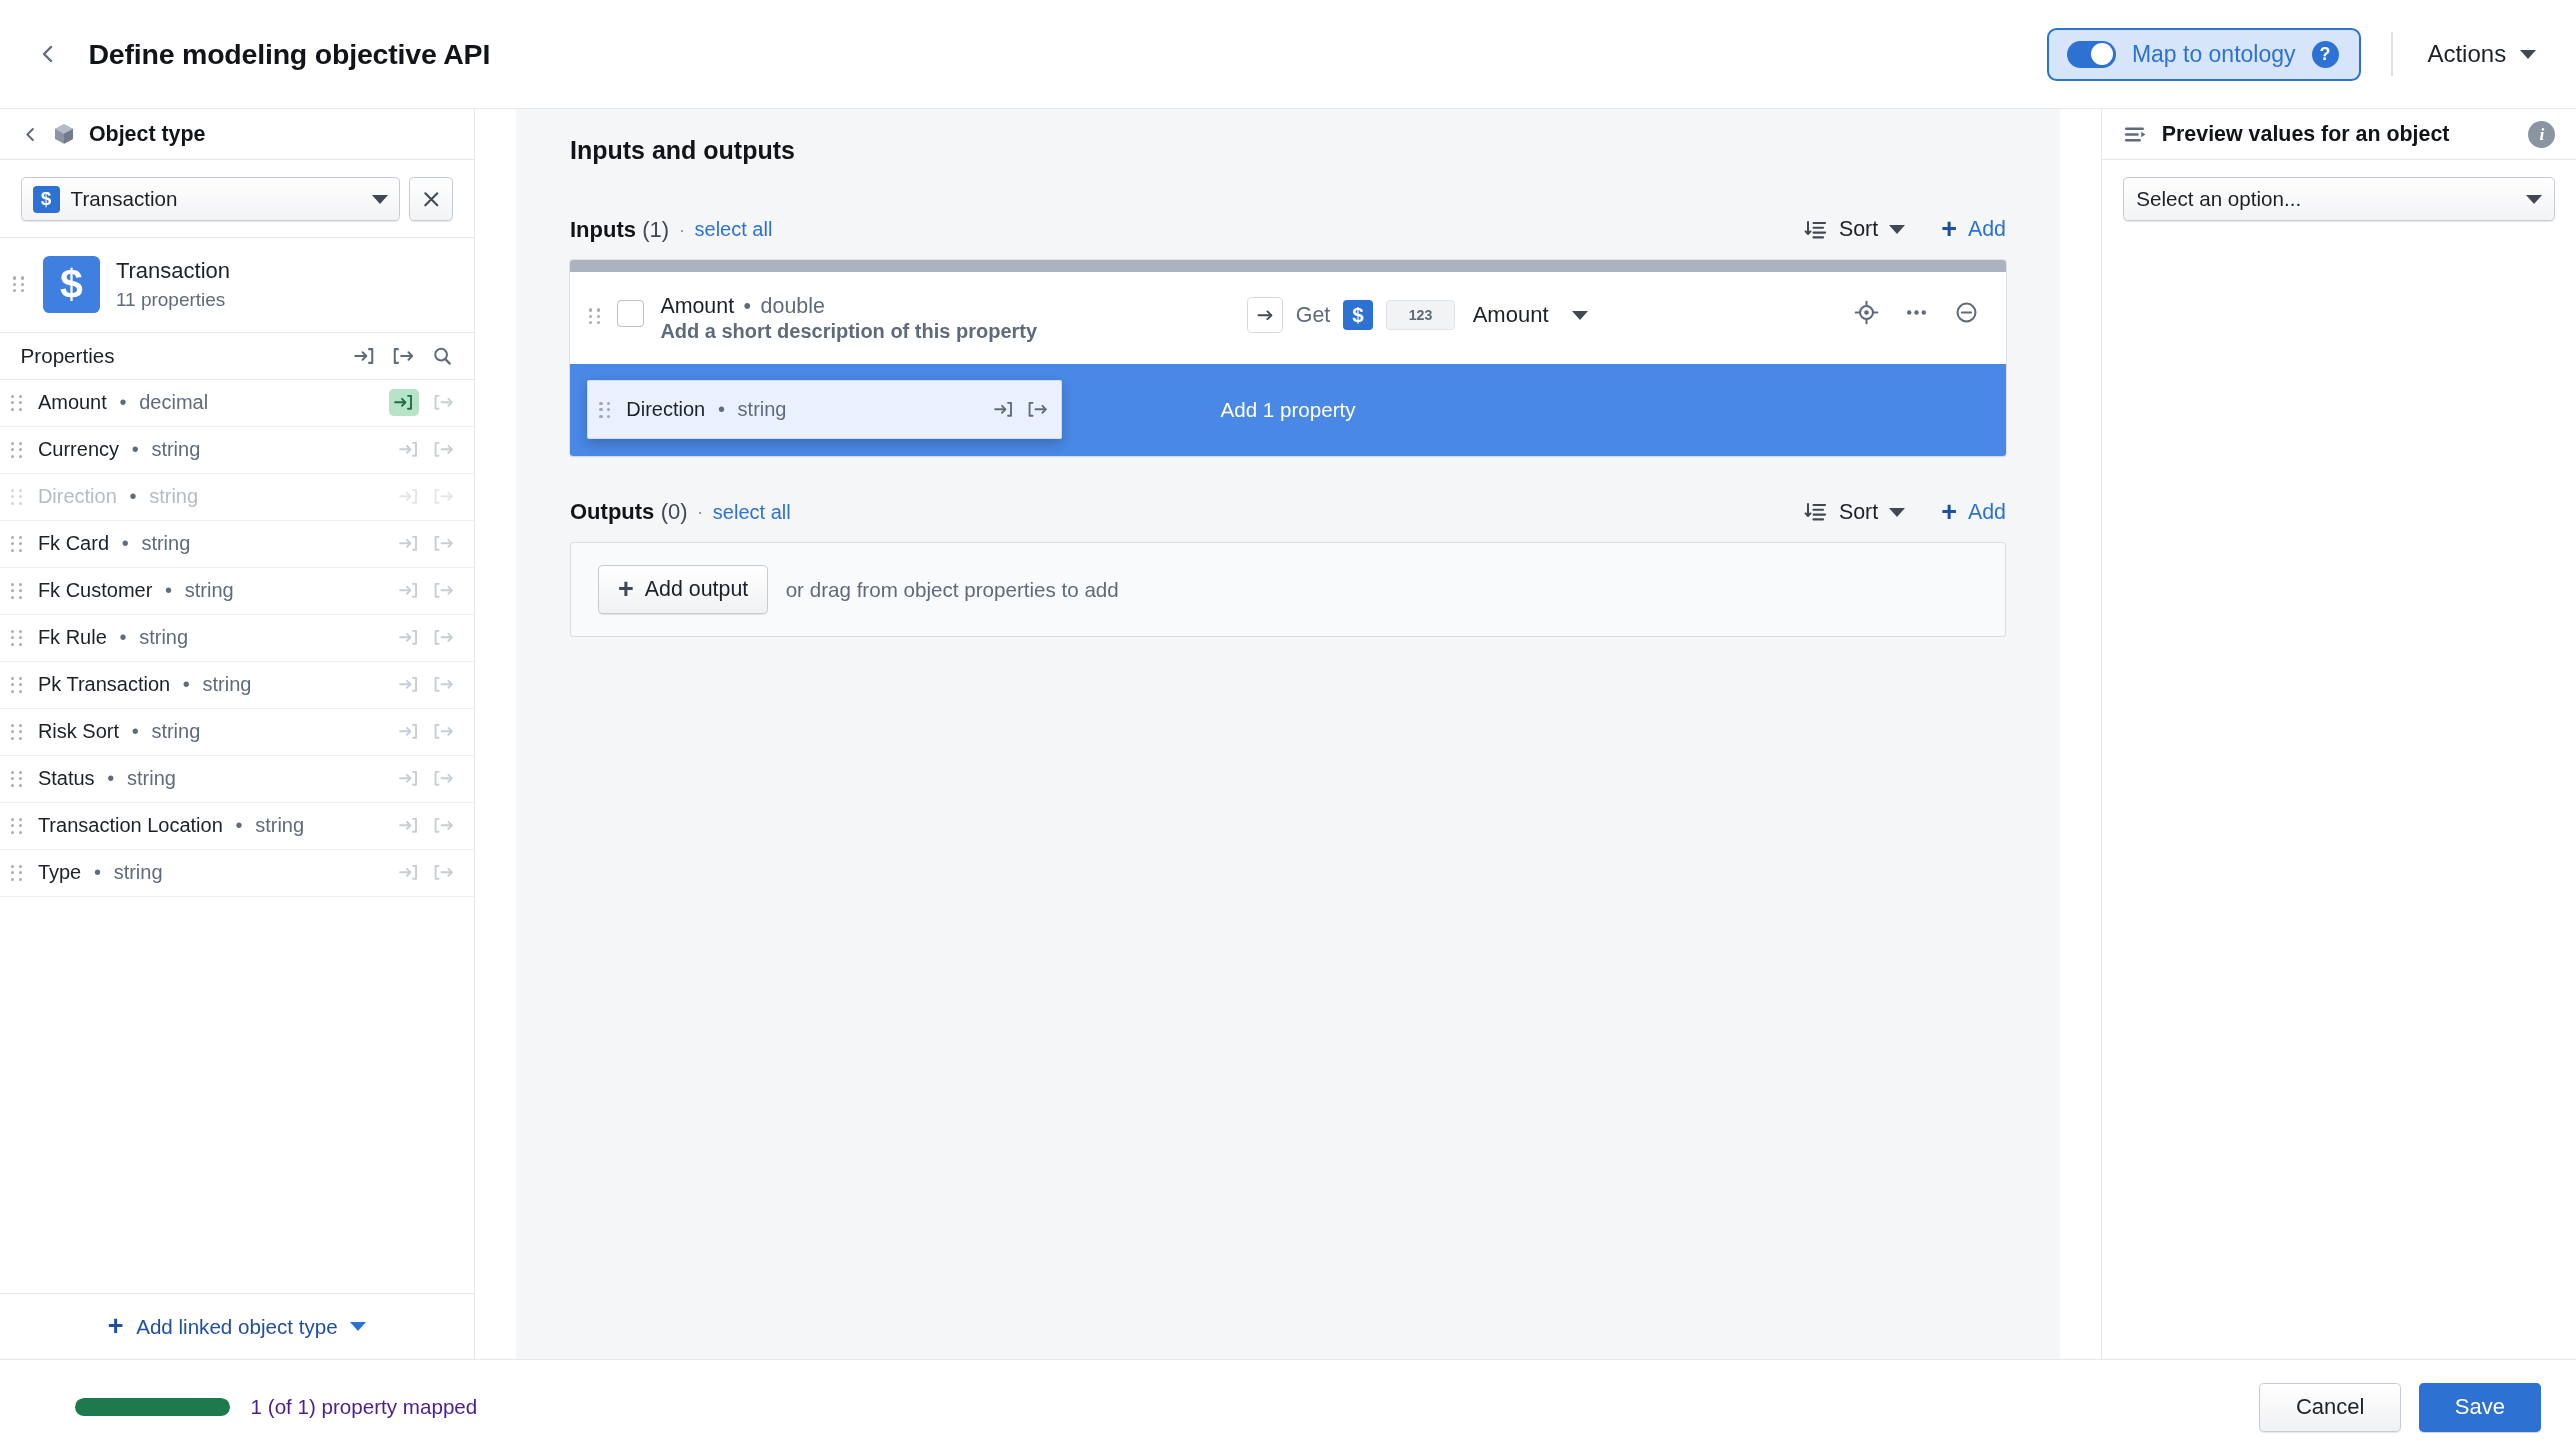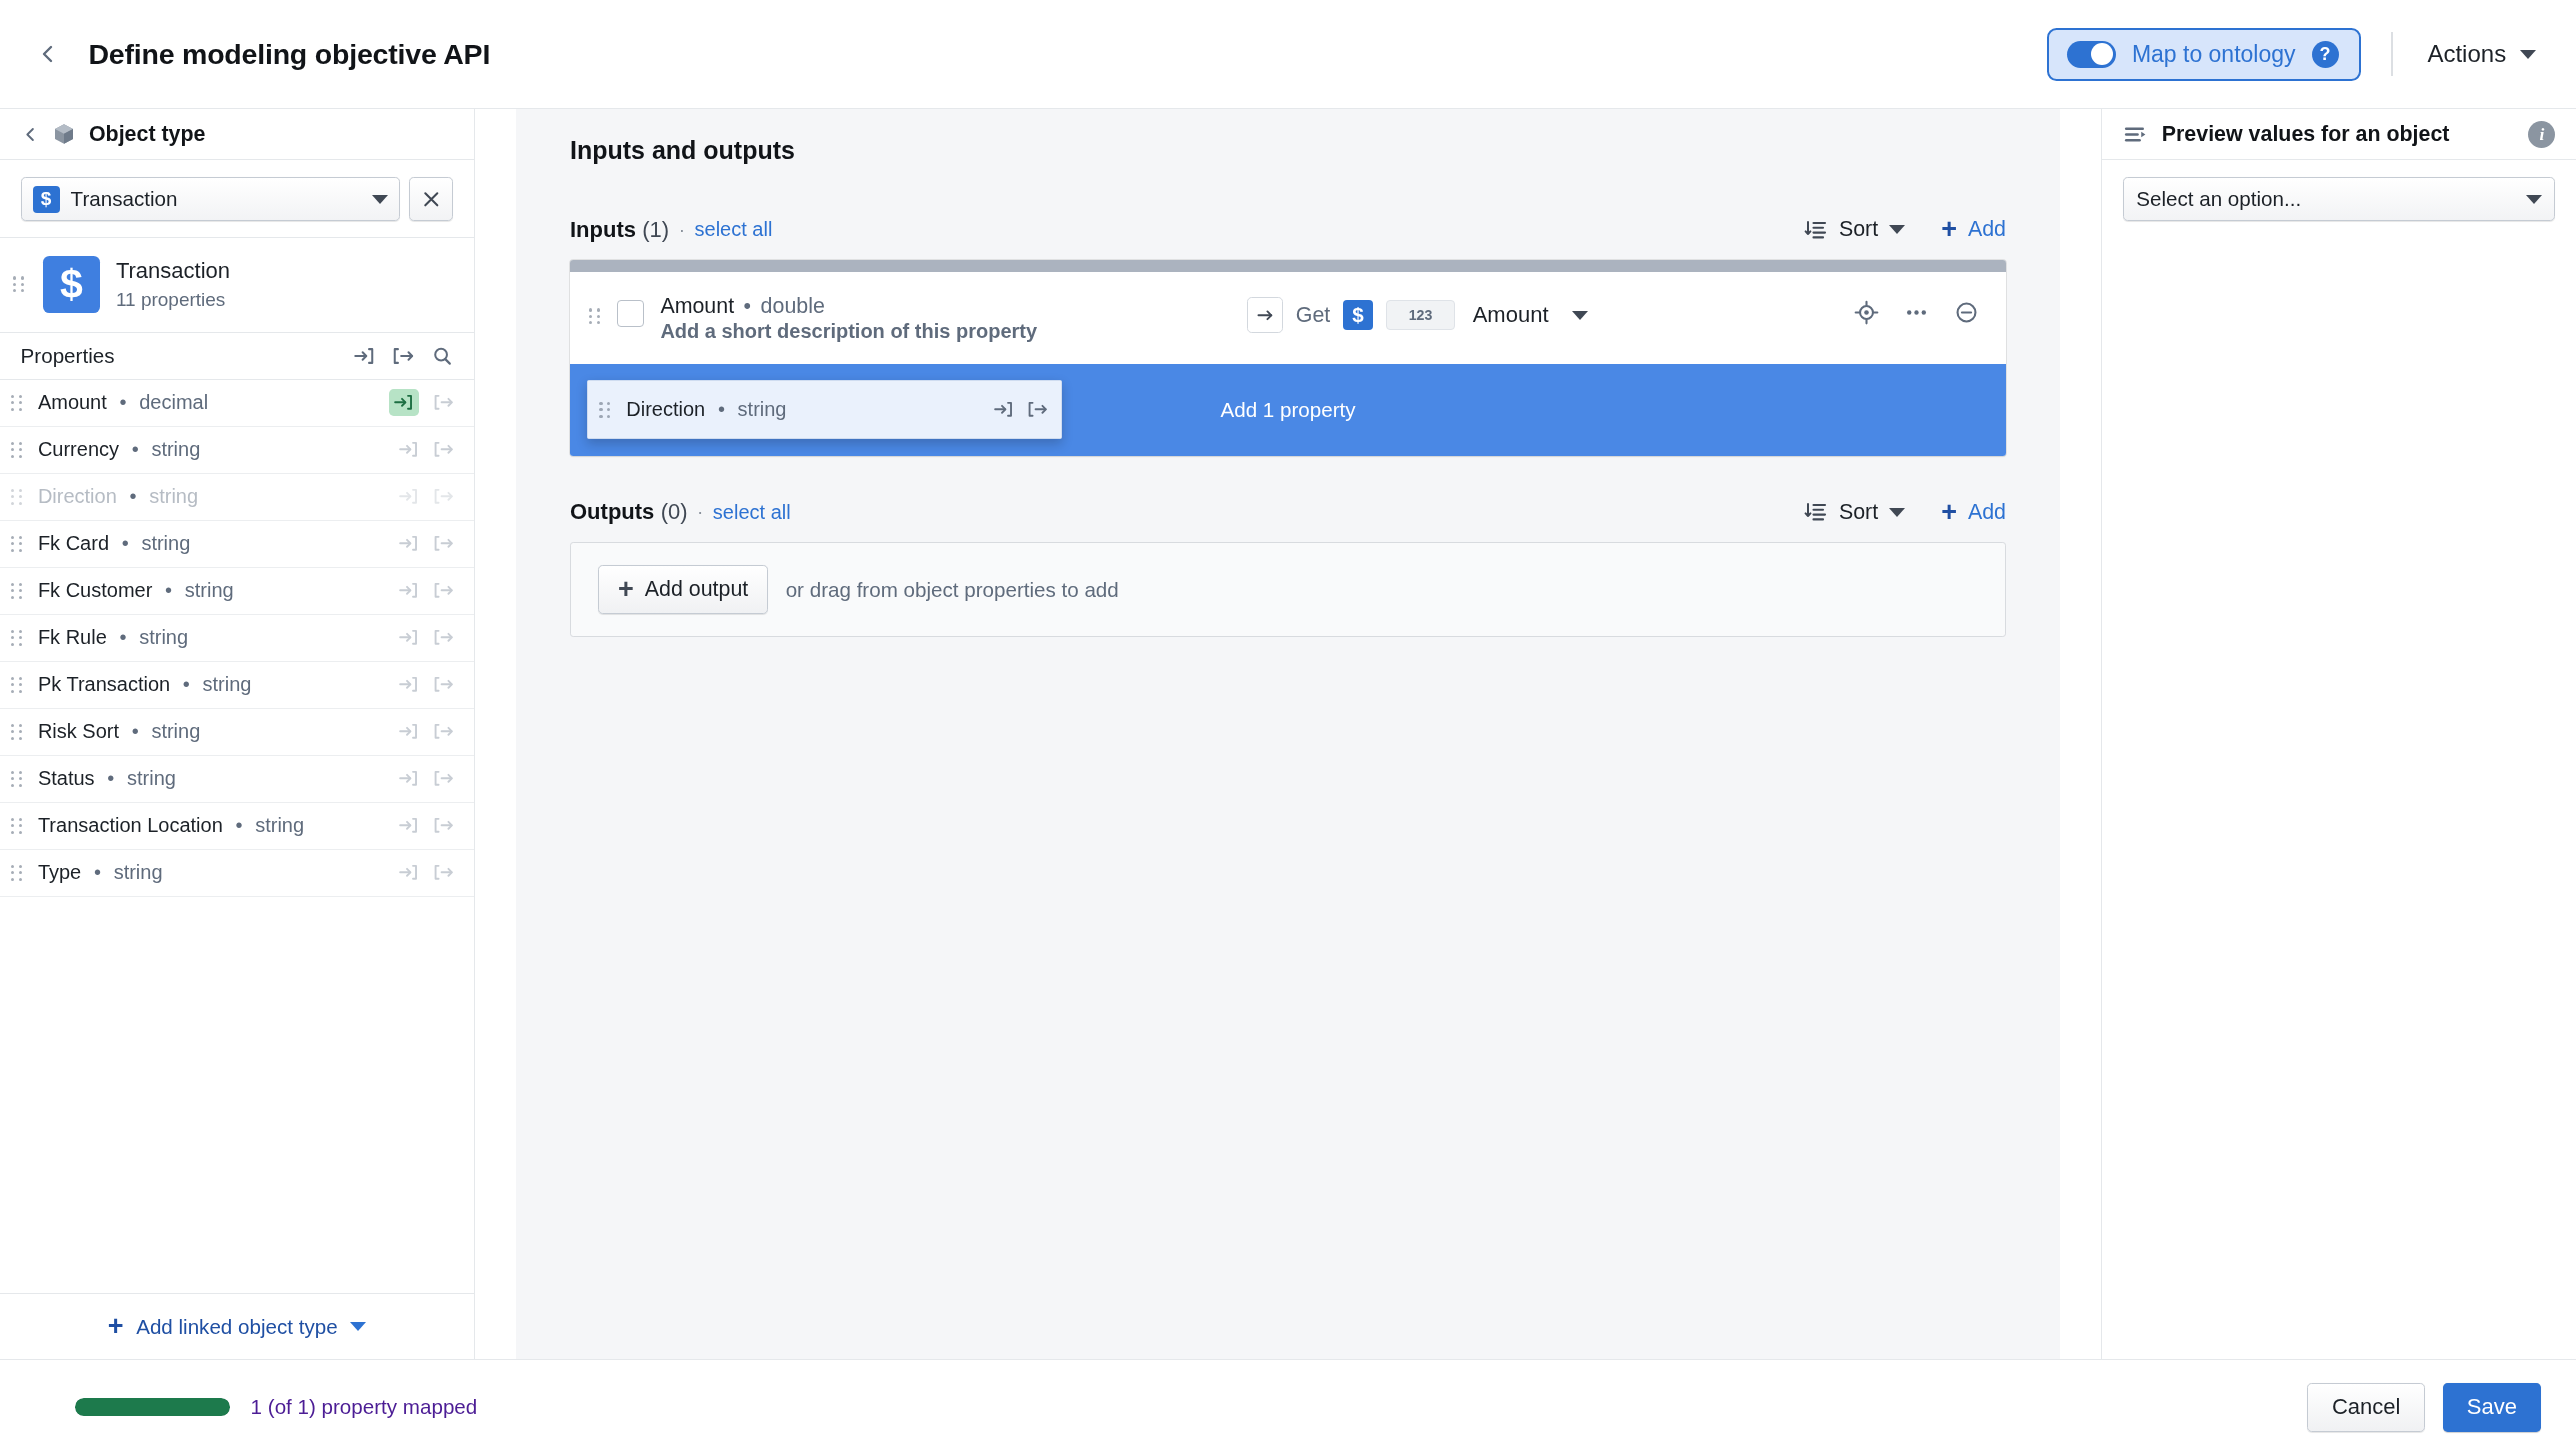--- a/index.html
+++ b/index.html
@@ -239,21 +239,21 @@
   .bottombar {
     height: 95px; flex: 0 0 95px; background: #ffffff; border-top: 1.6px solid #e5e8eb;
     display:flex; align-items:center; padding: 0 35px 0 35px;
   }
   .progress-wrap { display:flex; align-items:center; gap: 20.6px; margin-left: 40px; }
   .progress-track { width: 155px; height: 17.4px; border-radius: 8.7px; background: #d9dde2; overflow: hidden; }
   .progress-fill { height: 100%; background: #1d7a4c; border-radius: 8.7px; width: 100%; }
   .progress-lbl { font-size: 20.6px; color: #4c1d95; }
   .bottom-right { margin-left: auto; display:flex; align-items:center; gap: 17.4px; }
   .btn {
-    height: 49px; padding: 0 24px; border-radius: 4.7px; display:flex; align-items:center;
+    height: 49px; padding: 0 36px; border-radius: 4.7px; display:flex; align-items:center;
     justify-content:center; font-size: 22px; cursor:pointer;
   }
   .btn-cancel { border: 0.8px solid #c5cbd3; background: linear-gradient(to bottom,#ffffff,#f0f1f3); color:#1c2127;
                 box-shadow: 0 0.8px 0.8px rgba(17,20,24,0.10); }
   .btn-save { background: #2d72d2; color: #fff; box-shadow: 0 0.8px 0.8px rgba(17,20,24,0.20); }
 </style>
 </head>
 <body>
 
 <div class="app">

